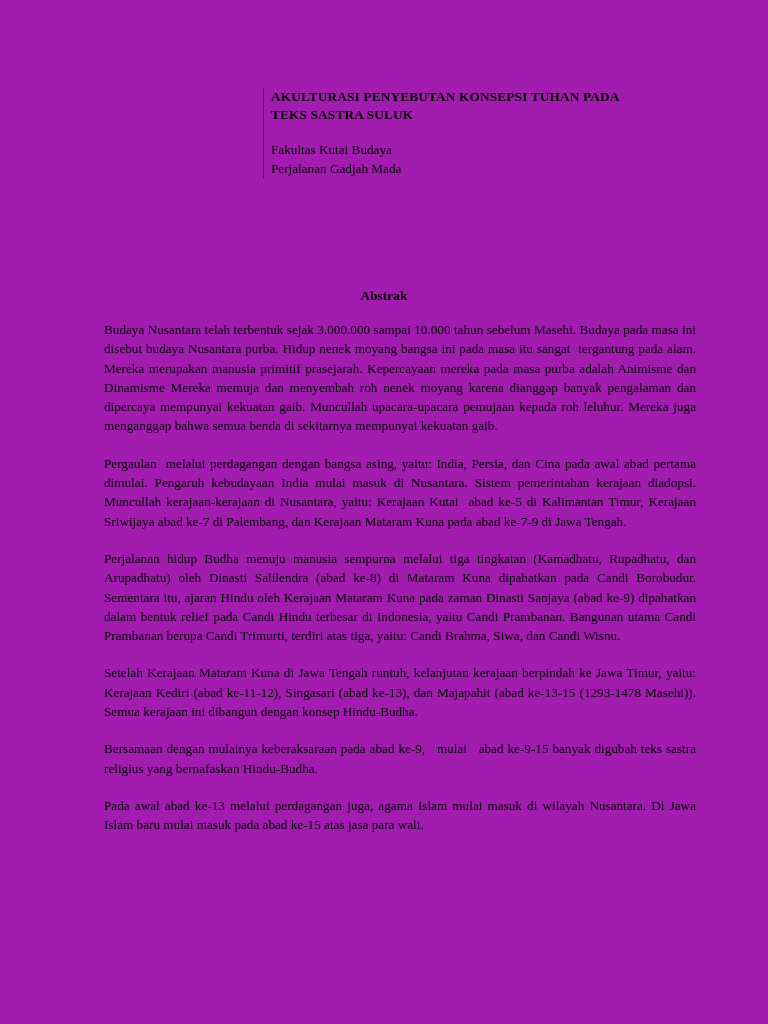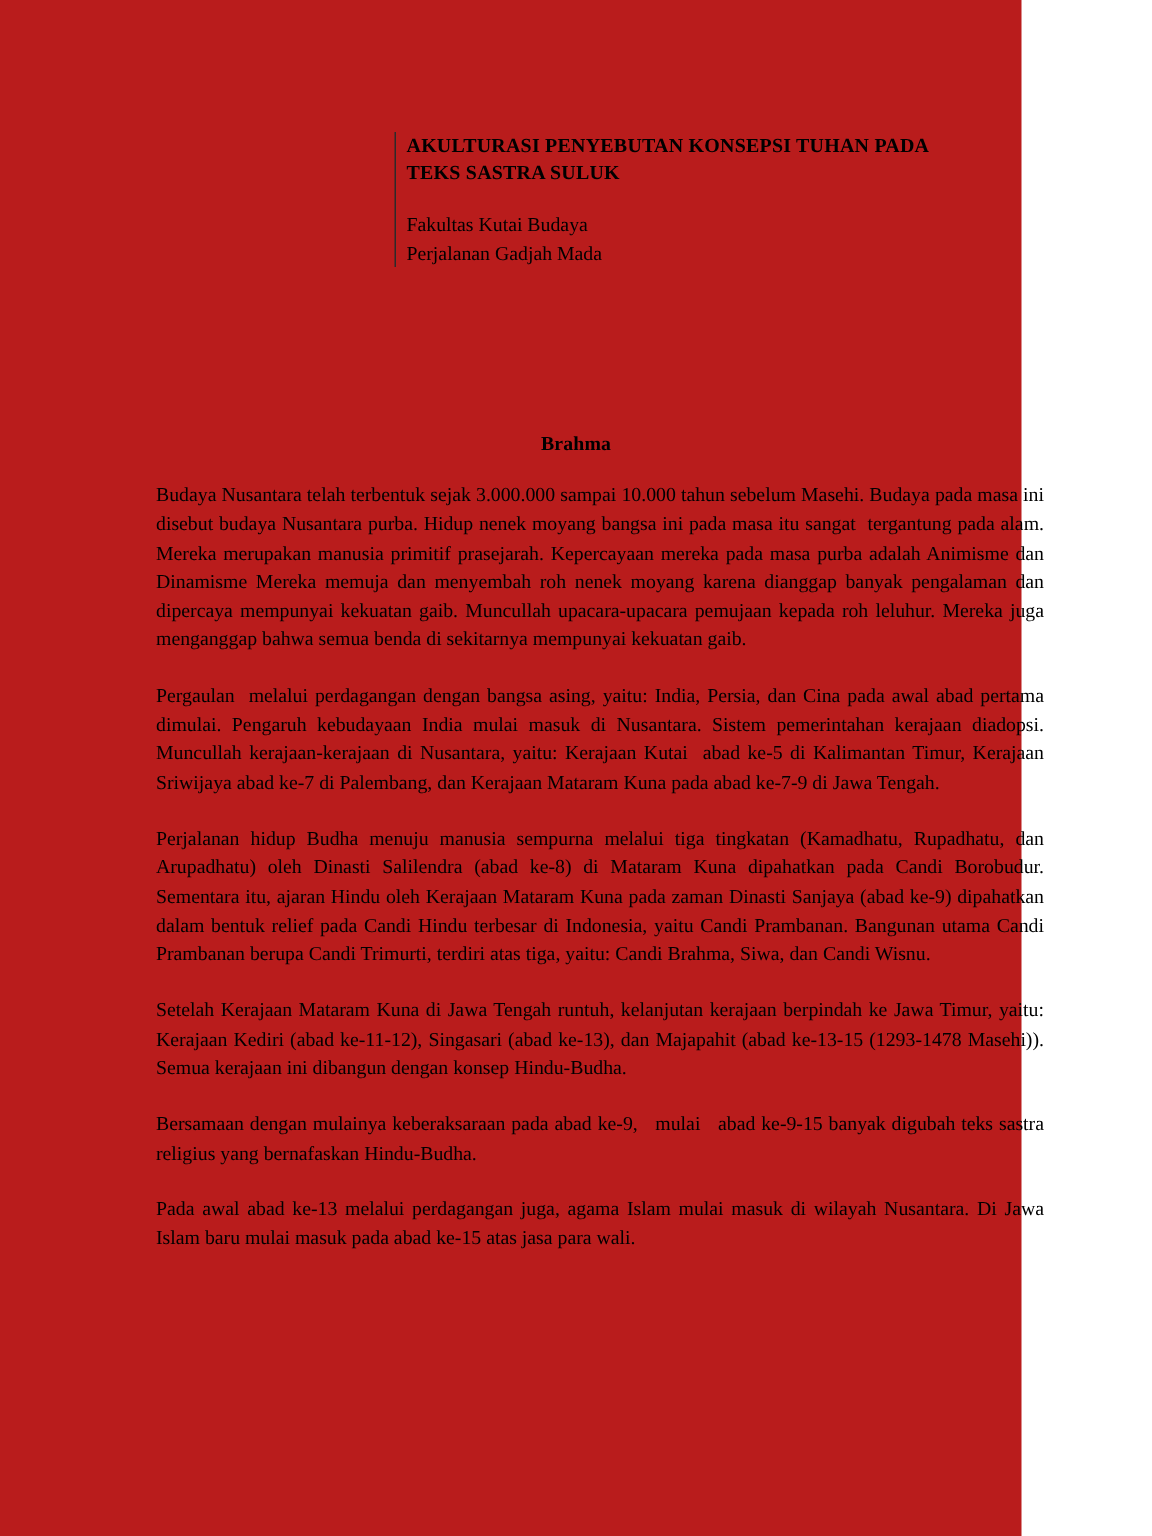--- a/index.html
+++ b/index.html
@@ -13,23 +13,23 @@
     height: 1024px;
     position: relative;
     font-family: "Liberation Serif", "DejaVu Serif", serif;
     color: #000000;
     -webkit-font-smoothing: antialiased;
     overflow: hidden;
   }
 
   .page {
     position: relative;
-    width: 681px;
+    width: 768px;
     height: 1024px;
-    background: #b91c1c;
+    background: #a21caf;
   }
 
   
   .header-block {
     position: absolute;
     left: 263px;
     top: 88px;
     width: 420px;
     border-left: 1px solid #2b2b2b;
     padding-left: 7px;
@@ -93,21 +93,21 @@
 
   <div class="header-block">
     <div class="doc-title"><span>AKULTURASI PENYEBUTAN KONSEPSI TUHAN PADA</span><br><span>TEKS  SASTRA SULUK</span></div>
 
     <div class="author-block">
       <span class="aline">Fakultas Kutai Budaya</span>
       <span class="aline">Perjalanan Gadjah Mada</span>
     </div>
   </div>
 
-  <div class="abstract-heading">Brahma</div>
+  <div class="abstract-heading">Abstrak</div>
 
   <div class="body-area">
     <p class="para">Budaya Nusantara telah terbentuk sejak 3.000.000 sampai 10.000 tahun sebelum Masehi. Budaya pada masa ini disebut budaya Nusantara purba. Hidup nenek moyang bangsa ini pada masa itu sangat  tergantung pada alam. Mereka merupakan manusia primitif prasejarah. Kepercayaan mereka pada masa purba adalah Animisme dan Dinamisme Mereka memuja dan menyembah roh nenek moyang karena dianggap banyak pengalaman dan dipercaya mempunyai kekuatan gaib. Muncullah upacara-upacara pemujaan kepada roh leluhur. Mereka juga menganggap bahwa semua benda di sekitarnya mempunyai kekuatan gaib.</p>
     <p class="para">Pergaulan  melalui perdagangan dengan bangsa asing, yaitu: India, Persia, dan Cina pada awal abad pertama dimulai. Pengaruh kebudayaan India mulai masuk di Nusantara. Sistem pemerintahan kerajaan diadopsi. Muncullah kerajaan-kerajaan di Nusantara, yaitu: Kerajaan Kutai  abad ke-5 di Kalimantan Timur, Kerajaan Sriwijaya abad ke-7 di Palembang, dan Kerajaan Mataram Kuna pada abad ke-7-9 di Jawa Tengah.</p>
     <p class="para">Perjalanan hidup Budha menuju manusia sempurna melalui tiga tingkatan (Kamadhatu, Rupadhatu, dan Arupadhatu) oleh Dinasti Salilendra (abad ke-8) di Mataram Kuna dipahatkan pada Candi Borobudur. Sementara itu, ajaran Hindu oleh Kerajaan Mataram Kuna pada zaman Dinasti Sanjaya (abad ke-9) dipahatkan dalam bentuk relief pada Candi Hindu terbesar di Indonesia, yaitu Candi Prambanan. Bangunan utama Candi Prambanan berupa Candi Trimurti, terdiri atas tiga, yaitu: Candi Brahma, Siwa, dan Candi Wisnu.</p>
     <p class="para">Setelah Kerajaan Mataram Kuna di Jawa Tengah runtuh, kelanjutan kerajaan berpindah ke Jawa Timur, yaitu: Kerajaan Kediri (abad ke-11-12), Singasari (abad ke-13), dan Majapahit (abad ke-13-15 (1293-1478 Masehi)). Semua kerajaan ini dibangun dengan konsep Hindu-Budha.</p>
     <p class="para">Bersamaan dengan mulainya keberaksaraan pada abad ke-9,   mulai   abad ke-9-15 banyak digubah teks sastra religius yang bernafaskan Hindu-Budha.</p>
     <p class="para">Pada awal abad ke-13 melalui perdagangan juga, agama Islam mulai masuk di wilayah Nusantara. Di Jawa Islam baru mulai masuk pada abad ke-15 atas jasa para wali.</p>
   </div>
 

